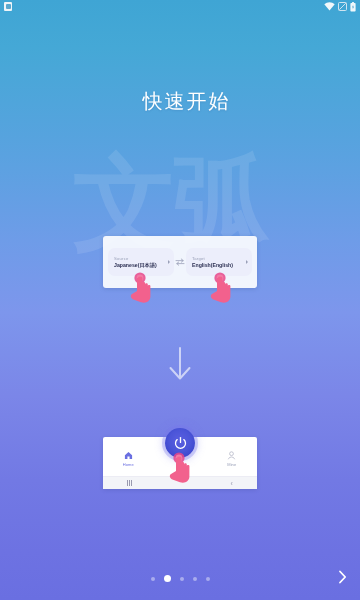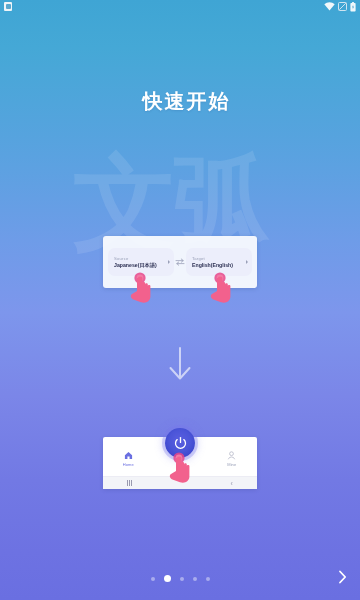--- a/index.html
+++ b/index.html
@@ -42,21 +42,21 @@
   .watermark{
     position:absolute; left:50%; top:196px; transform:translate(-50%,-50%);
     width:230px; height:150px; z-index:1; pointer-events:none;
     opacity:.10;
   }
 
   
   .title{
     position:absolute; top:88px; left:13px; right:0;
     text-align:center; color:#ffffff;
-    font-size:20px; font-weight:bold; letter-spacing:2px;
+    font-size:20px; font-weight:normal; letter-spacing:2px;
     z-index:10; text-shadow:0 1px 2px rgba(40,80,140,.18);
   }
 
   
   .card-lang{
     position:absolute; left:103px; top:236px; width:154px; height:52px;
     background:rgba(255,255,255,.90);
     border-radius:3px; z-index:12;
     box-shadow:0 1px 4px rgba(40,50,110,.18);
     padding:6px 5px;

